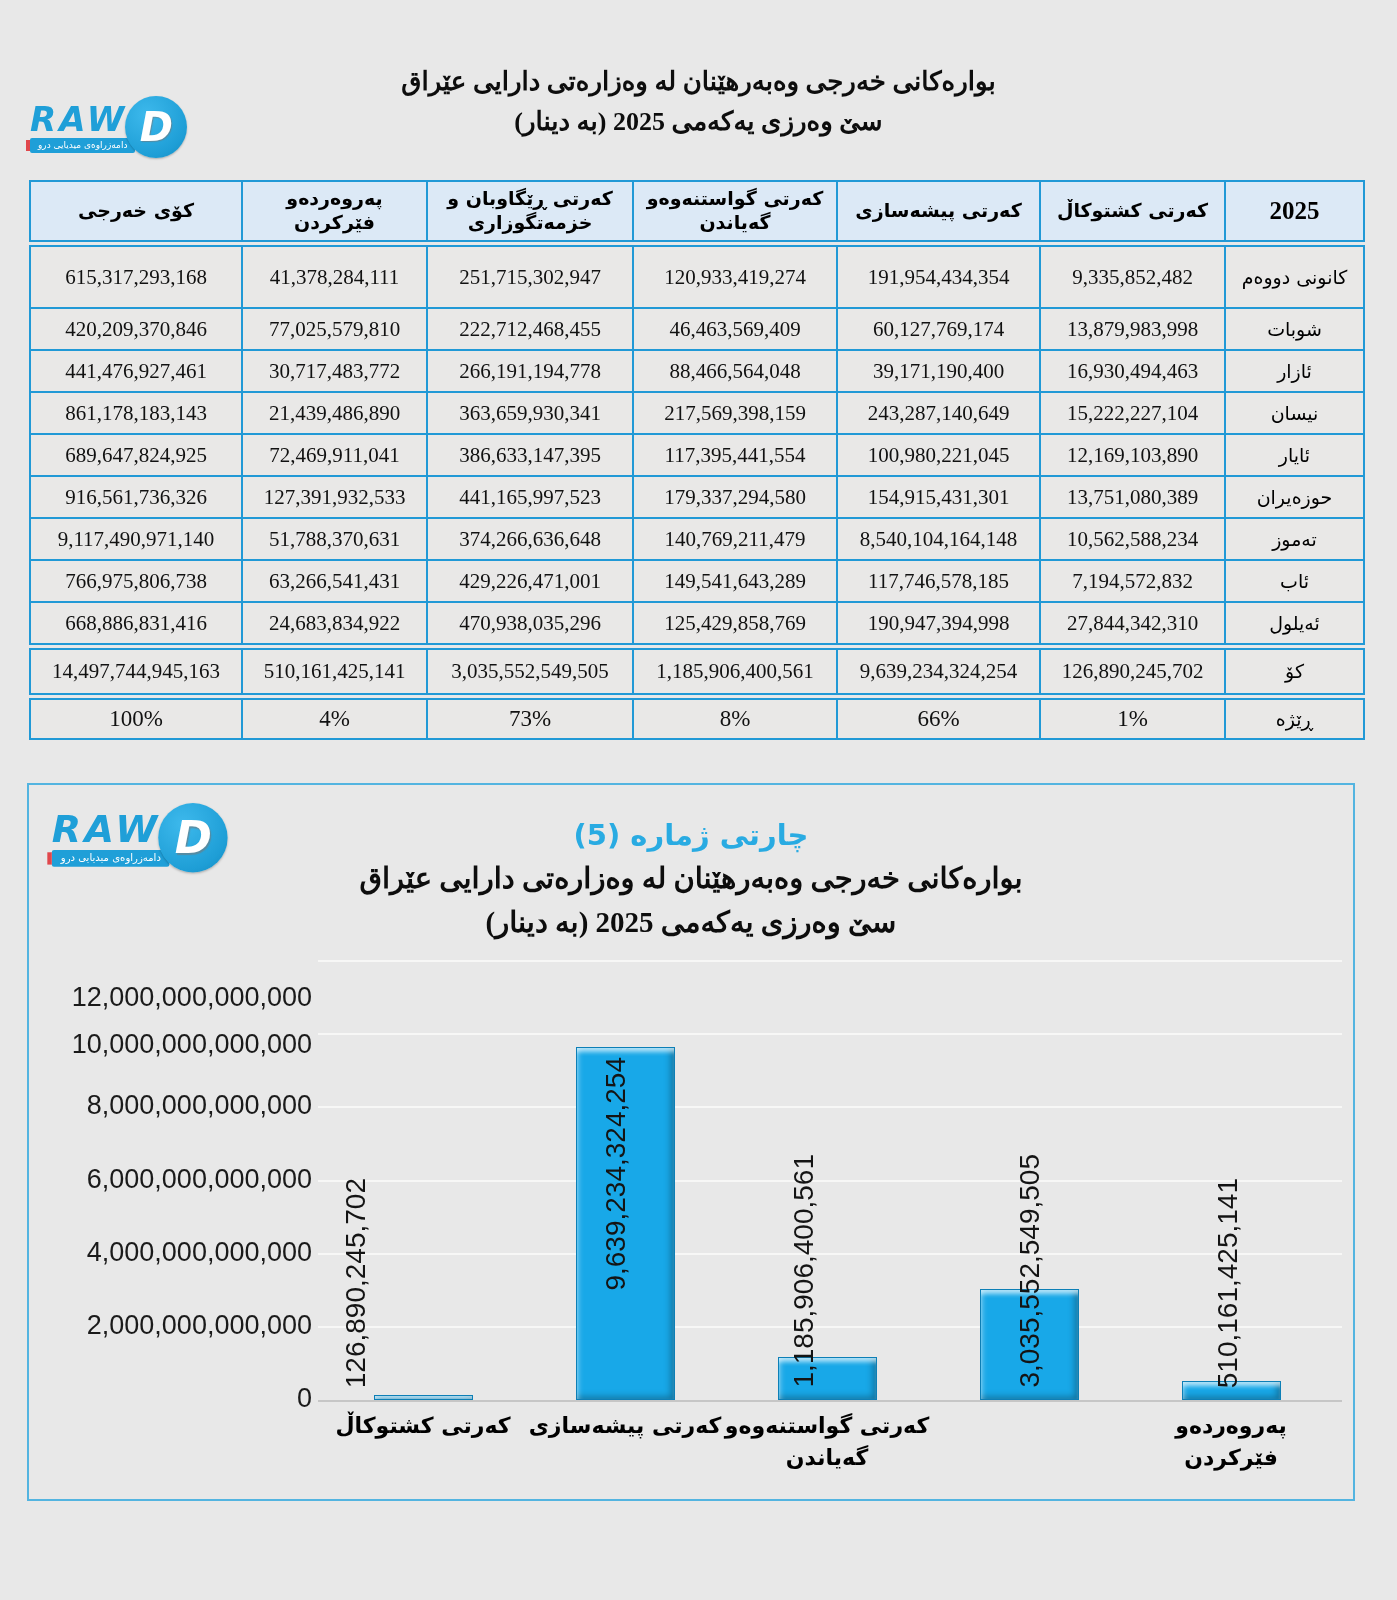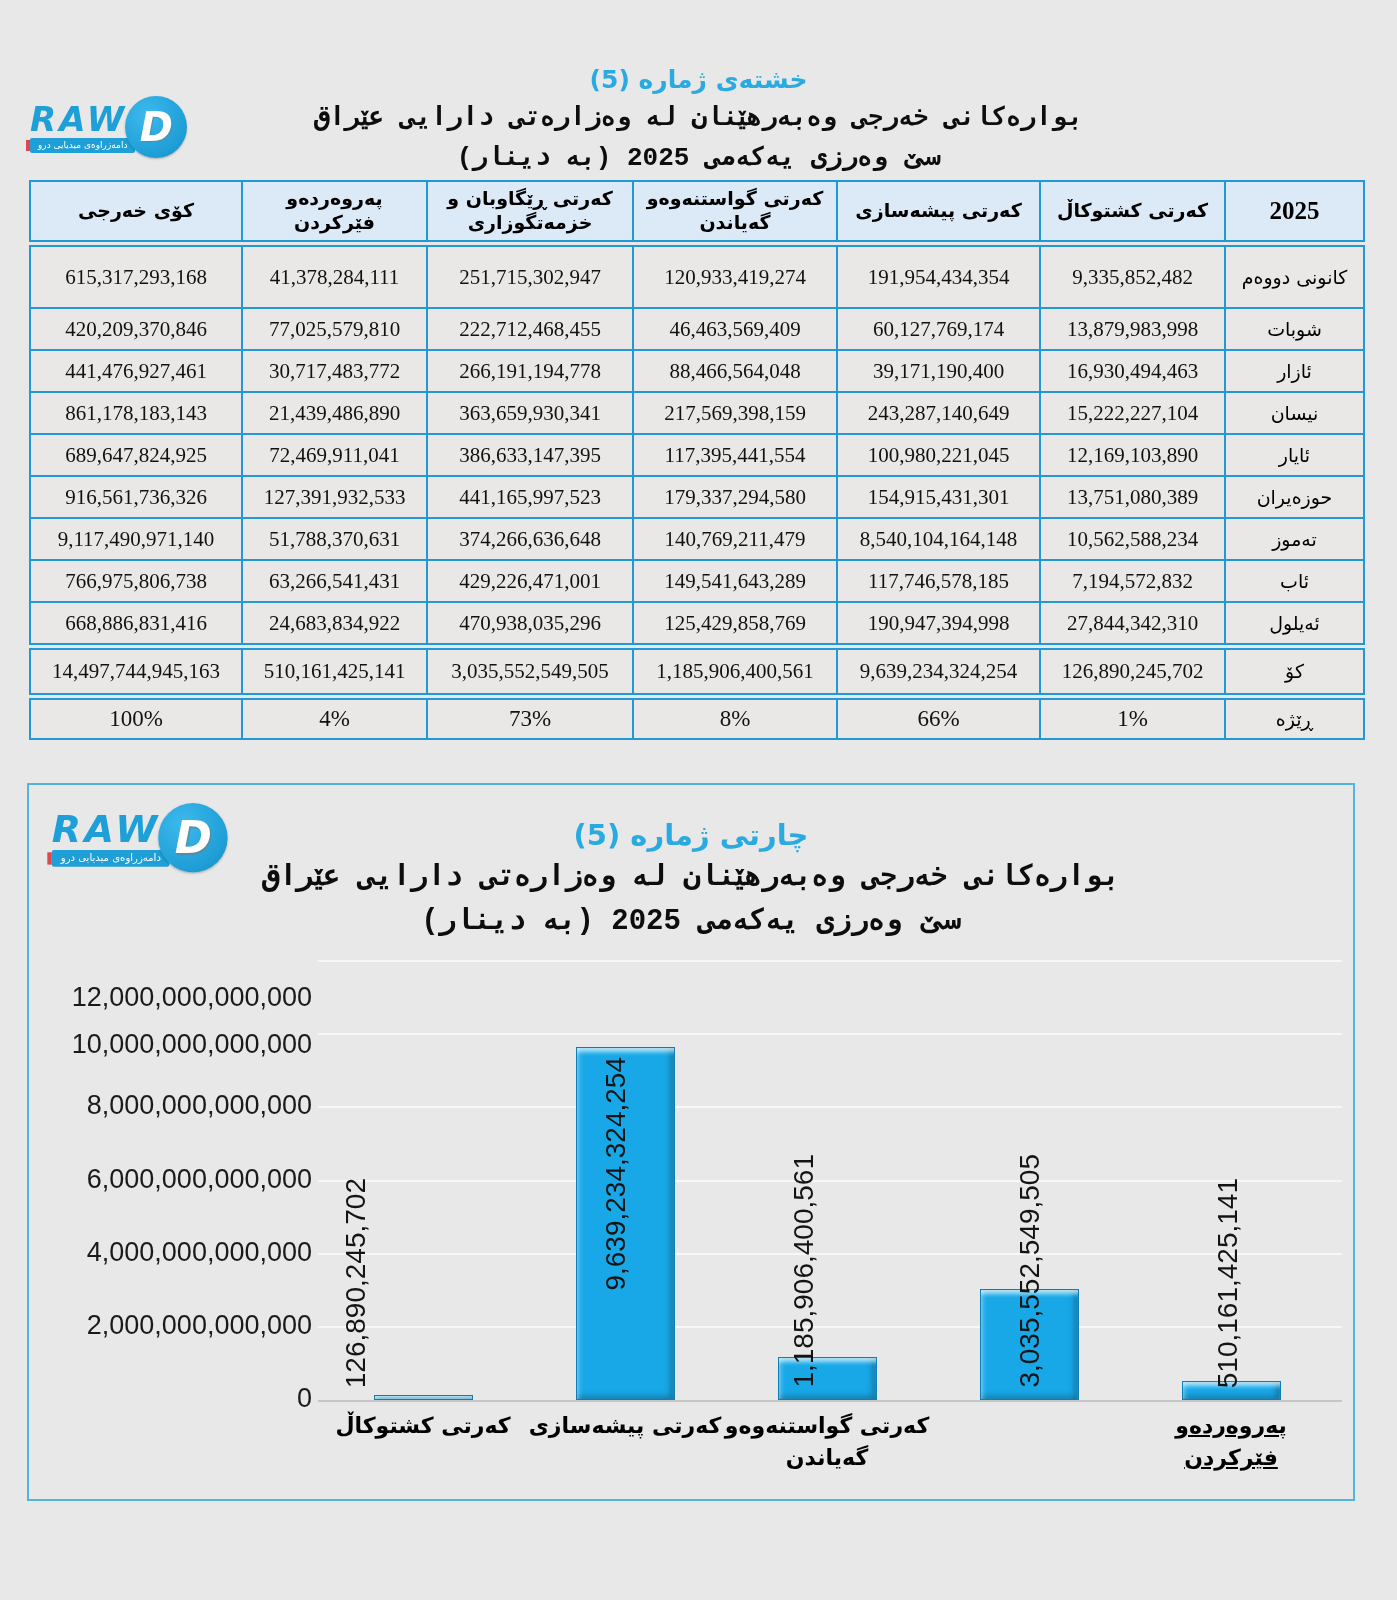--- a/index.html
+++ b/index.html
@@ -40,21 +40,21 @@
   }
   .logo-chart { transform:scale(1.12); transform-origin:left top; }
 
   
   .titleblock { position:absolute; left:0; width:100%; text-align:center; }
   .t-badge {
     color:#29abe2; font-family:"DejaVu Sans", sans-serif;
     font-weight:bold; font-size:25px; line-height:36px;
   }
   .t-line {
-    color:#0d0d0d; font-family:Liberation Mono, monospace;
+    color:#0d0d0d; font-family:Liberation Serif, serif;
     font-weight:bold; font-size:26px; line-height:40px;text-align:center;
   }
   .chartbox .t-badge { font-size:29px; line-height:42px; }
   .chartbox .t-line  { font-size:29px; line-height:44px; }
 
   
   .tablewrap { position:absolute; left:31px; top:180px; width:1334px; }
   table.t { border-collapse:collapse; table-layout:fixed; width:1334px; margin-bottom:3px; }
   table.t th, table.t td {
     border:2px solid #2199d6; text-align:center; vertical-align:middle;
@@ -117,21 +117,20 @@
   <div class="right">
     <span class="raw">RAW</span>
     <span class="tag" dir="rtl">دامەزراوەی میدیایی درو</span>
   </div>
   <div class="circle">
     <span class="d">D</span>
   </div>
 </div>
 
 <div class="titleblock" style="top:62px;">
-  <div class="t-badge" dir="rtl">خشتەی ژمارە (5)</div>
   <div class="t-line" dir="rtl">بوارەکانی خەرجی وەبەرهێنان لە وەزارەتی دارایی عێراق</div>
   <div class="t-line" dir="rtl">سێ وەرزی یەکەمی 2025 (بە دینار)</div>
 </div>
 
 <div class="tablewrap" dir="rtl">
   <table class="t">
     <colgroup>
         <col style="width: 139px;">
         <col style="width: 185px;">
         <col style="width: 203px;">
@@ -337,17 +336,17 @@
     <div class="bar" style="left: 748.5px; top: 572px; width: 99px; height: 43px;"></div>
     <div class="dlabel" style="left: 759px; bottom: 111px;">1,185,906,400,561</div>
     <div class="xcat" style="left: 683px; top: 625px;">
       <div>کەرتی گواستنەوەو</div>
       <div>گەیاندن</div>
     </div>
     <div class="bar" style="left: 950.5px; top: 504px; width: 99px; height: 111px;"></div>
     <div class="dlabel" style="left: 985px; bottom: 111px;">3,035,552,549,505</div>
     <div class="bar" style="left: 1152.5px; top: 596px; width: 99px; height: 19px;"></div>
     <div class="dlabel" style="left: 1183px; bottom: 111px;">510,161,425,141</div>
-    <div class="xcat" style="left: 1087px; top: 625px; text-decoration: underline;">
+    <div class="xcat" style="left: 1087px; top: 625px;">
       <div>پەروەردەو</div>
       <div>فێرکردن</div>
     </div>
   </div>
 
 </body></html>

